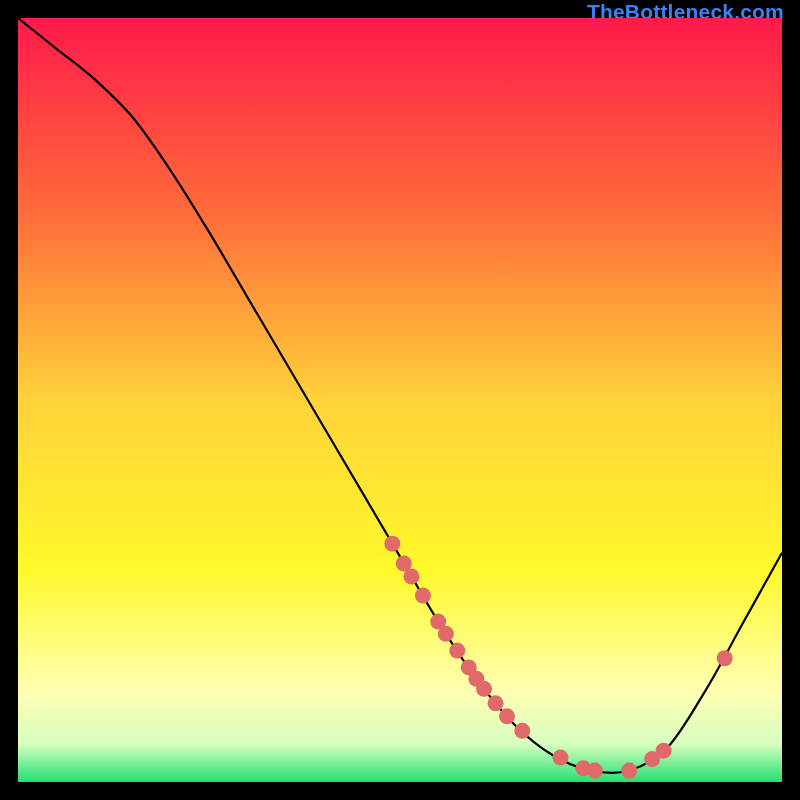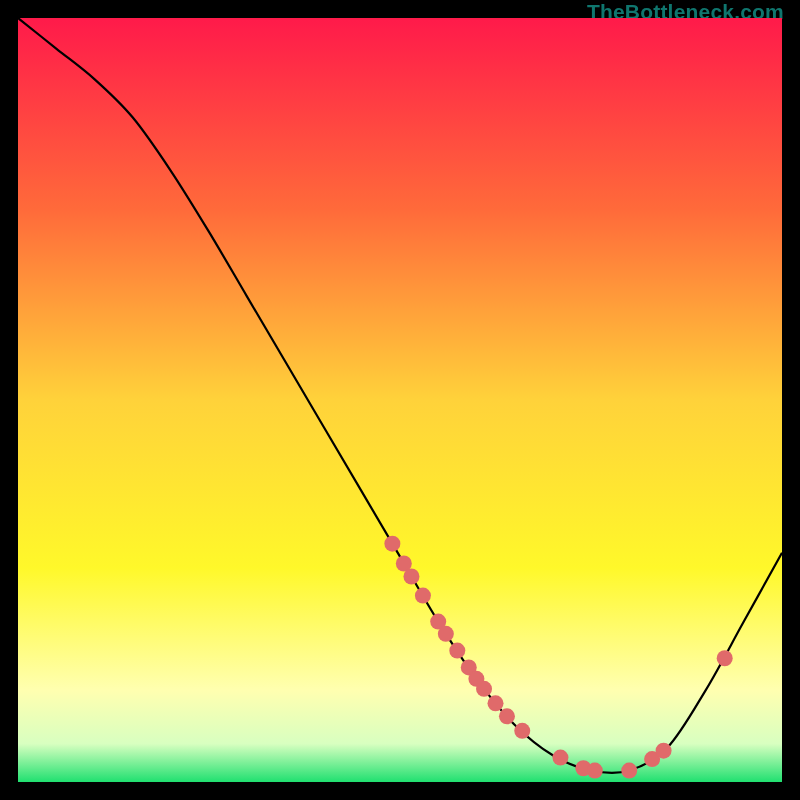--- a/index.html
+++ b/index.html
@@ -17,21 +17,21 @@
     width: 764px;
     height: 764px;
   }
   .watermark {
     position: absolute;
     top: 0px;
     right: 16px;
     font-family: Arial, Helvetica, sans-serif;
     font-size: 21px;
     font-weight: bold;
-    color: #0f766e;
+    color: #3b82f6;
     letter-spacing: 0.2px;
     margin-left: 25px;
   }
 </style>
 </head>
 <body>
 
 <div class="chart-container">
   <div class="watermark">TheBottleneck.com</div>
   <svg class="plot-area" viewBox="0 0 764 764" preserveAspectRatio="none">

